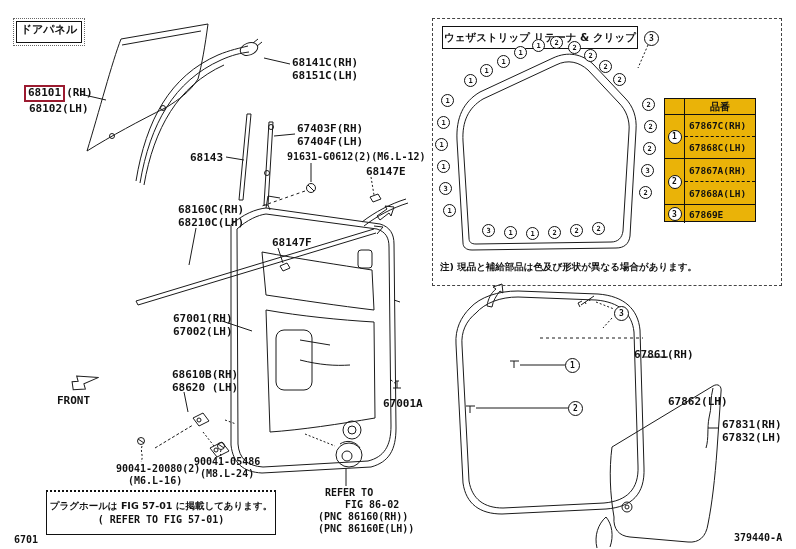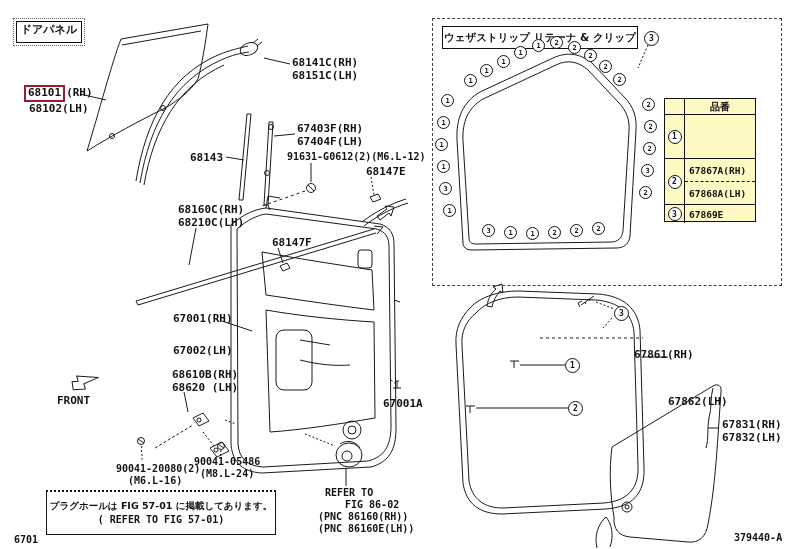--- a/index.html
+++ b/index.html
@@ -17,21 +17,21 @@
   .insetbox{position:absolute;left:432px;top:18px;width:348px;height:266px;border:1px dashed #444;}
   .titlebox{position:absolute;left:442px;top:26px;width:194px;height:21px;border:1px solid #111;
             display:flex;align-items:center;justify-content:center;font-weight:bold;font-size:10.5px;}
   .badge{position:absolute;width:13px;height:13px;border:1px solid #111;border-radius:50%;background:#fff;
          display:flex;align-items:center;justify-content:center;font-size:8px;font-weight:bold;}
   .co-badge{position:absolute;width:11px;height:11px;border:1px solid #111;border-radius:50%;background:#fff;
          display:flex;align-items:center;justify-content:center;font-size:7px;font-weight:bold;}
   .plugbox{position:absolute;left:46px;top:490px;width:228px;height:42px;border:1px solid #111;
            border-top:2px dotted #111;display:flex;flex-direction:column;align-items:center;justify-content:center;gap:2px;}
   
-  .ptable{position:absolute;left:664px;top:98px;width:92px;height:124px;border:1px solid #111;box-sizing:border-box;background:#fef9c3;}
+  .ptable{position:absolute;left:664px;top:98px;width:92px;height:124px;border:1px solid #111;box-sizing:border-box;background:#eab308;}
   .trow{display:flex;border-top:1px solid #111;box-sizing:border-box;}
   .trow:first-child{border-top:none;}
   .tc-no{width:20px;border-right:1px solid #111;display:flex;align-items:center;justify-content:center;box-sizing:border-box;}
   .tc-val{flex:1;display:flex;flex-direction:column;}
   .tcell{flex:1;display:flex;align-items:center;padding-left:4px;font-size:9.5px;font-weight:bold;}
   .tcell.dash{border-top:1px dashed #111;}
   .thead{justify-content:center;padding-left:0;font-size:10px;}
   .tbadge{position:static;width:12px;height:12px;}
 </style>
 </head>
@@ -190,32 +190,37 @@
 
   <div class="tagbox jp">
       <span>ドアパネル</span>
     </div>
 
   <div class="insetbox"></div>
   <div class="titlebox jp">
       <span>ウェザストリップ リテーナ &amp; クリップ</span>
     </div>
   <div class="badge" style="left:644px;top:31px;">3</div>
+  <div class="lbl xs jp" style="left:440px;top:262px;">注) 現品と補給部品は色及び形状が異なる場合があります。</div>
 
   <div class="ptable">
     <div class="trow" style="height:15px;">
       <div class="tc-no"></div>
       <div class="tc-val">
           <div class="tcell thead jp">品番</div>
         </div>
     </div>
     <div class="trow" style="height:44px;">
       <div class="tc-no">
           <span class="badge tbadge">1</span>
         </div>
+      <div class="tc-val">
+        <div class="tcell">67867C(RH)</div>
+        <div class="tcell dash">67868C(LH)</div>
+      </div>
     </div>
     <div class="trow" style="height:46px;">
       <div class="tc-no">
           <span class="badge tbadge">2</span>
         </div>
       <div class="tc-val">
         <div class="tcell">67867A(RH)</div>
         <div class="tcell dash">67868A(LH)</div>
       </div>
     </div>
@@ -245,21 +250,21 @@
   <div class="lbl sm" style="left:287px;top:151px;">91631-G0612(2)(M6.L-12)</div>
 
   <div class="lbl" style="left:366px;top:166px;">68147E</div>
 
   <div class="lbl" style="left:178px;top:204px;">68160C(RH)</div>
   <div class="lbl" style="left:178px;top:217px;">68210C(LH)</div>
 
   <div class="lbl" style="left:272px;top:237px;">68147F</div>
 
   <div class="lbl" style="left:173px;top:313px;text-align:right;">67001(RH)</div>
-  <div class="lbl" style="left:173px;top:326px;margin-top:19px;">67002(LH)</div>
+  <div class="lbl" style="left:173px;top:326px;">67002(LH)</div>
 
   <div class="lbl" style="left:172px;top:369px;">68610B(RH)</div>
   <div class="lbl" style="left:172px;top:382px;">68620 (LH)</div>
 
   <div class="lbl" style="left:57px;top:395px;">FRONT</div>
 
   <div class="lbl sm" style="left:116px;top:463px;">90041-20080(2)</div>
   <div class="lbl sm" style="left:128px;top:475px;">(M6.L-16)</div>
   <div class="lbl sm" style="left:194px;top:456px;">90041-05486</div>
   <div class="lbl sm" style="left:200px;top:468px;">(M8.L-24)</div>

